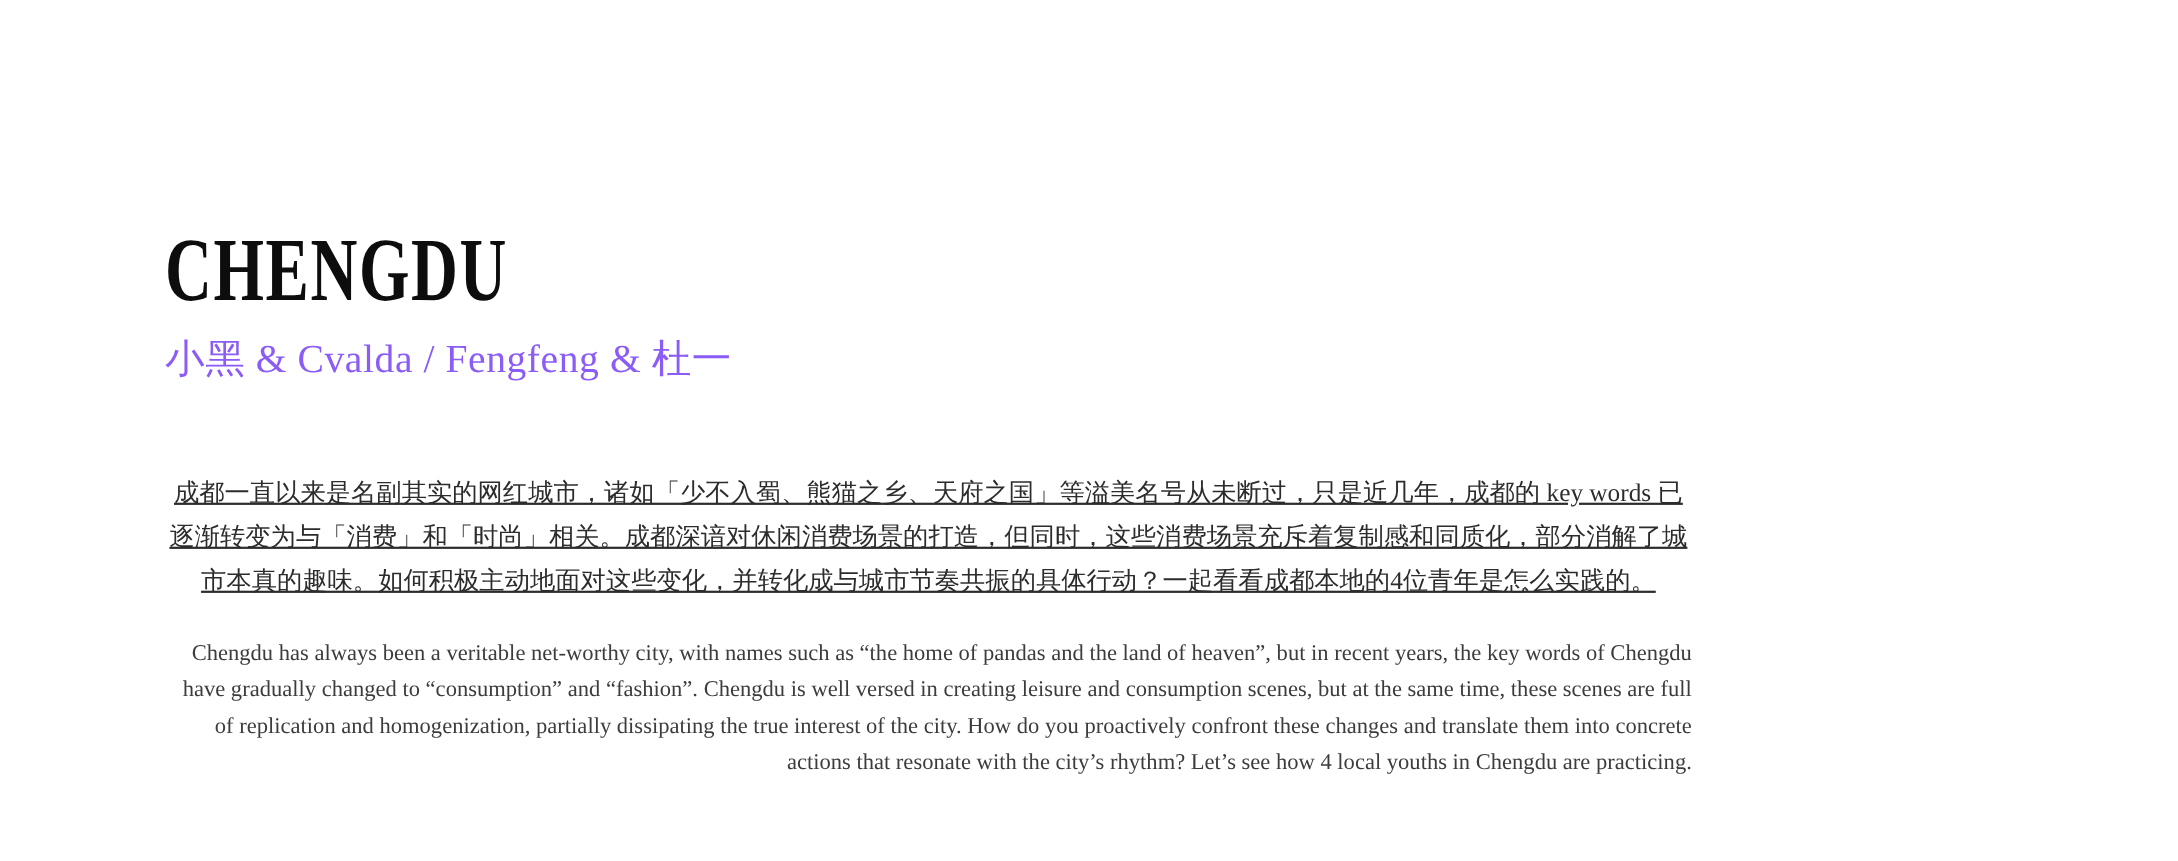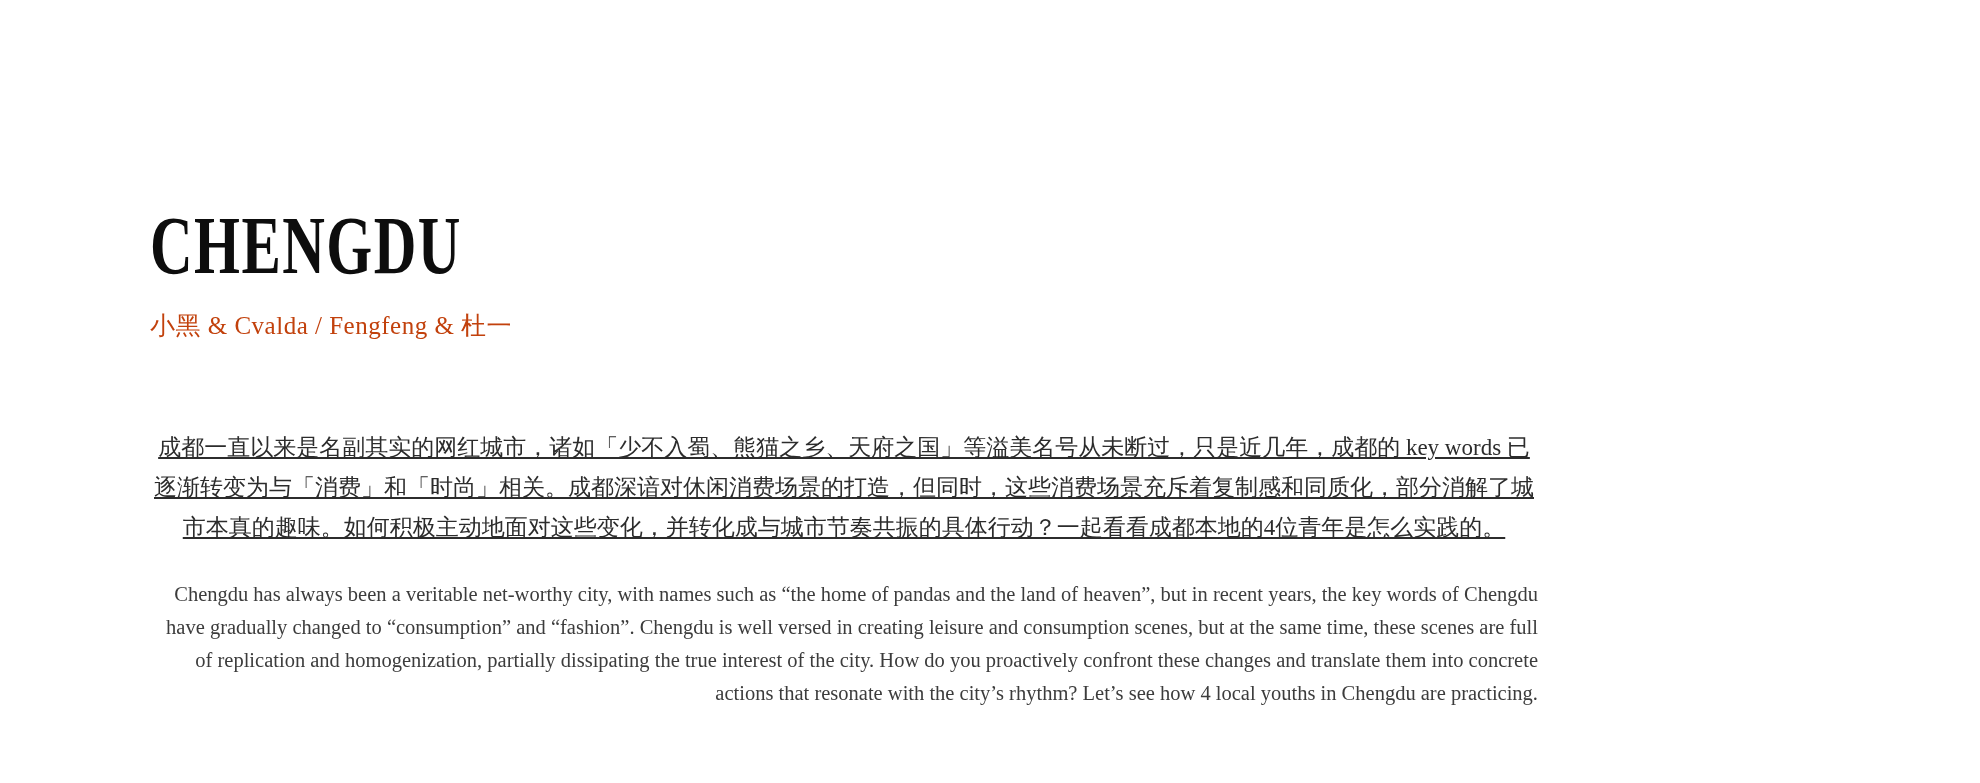--- a/index.html
+++ b/index.html
@@ -28,24 +28,24 @@
     color: #0d0d0d;
     transform: scaleX(0.72);
     transform-origin: left top;
     white-space: nowrap;
   }
   .byline {
     position: absolute;
     left: 150px;
     top: 305px;
     font-family: "Liberation Serif", serif;
-    font-size: 25px;
+    font-size: 36px;
     line-height: 42px;
     font-weight: normal;
-    color: #c2410c;
+    color: #8b5cf6;
     letter-spacing: 0.5px;
     white-space: nowrap;
   }
   .para {
     position: absolute;
     left: 150px;
     width: 1388px;
     font-family: "Liberation Serif", serif;
   }
   .para-zh {

